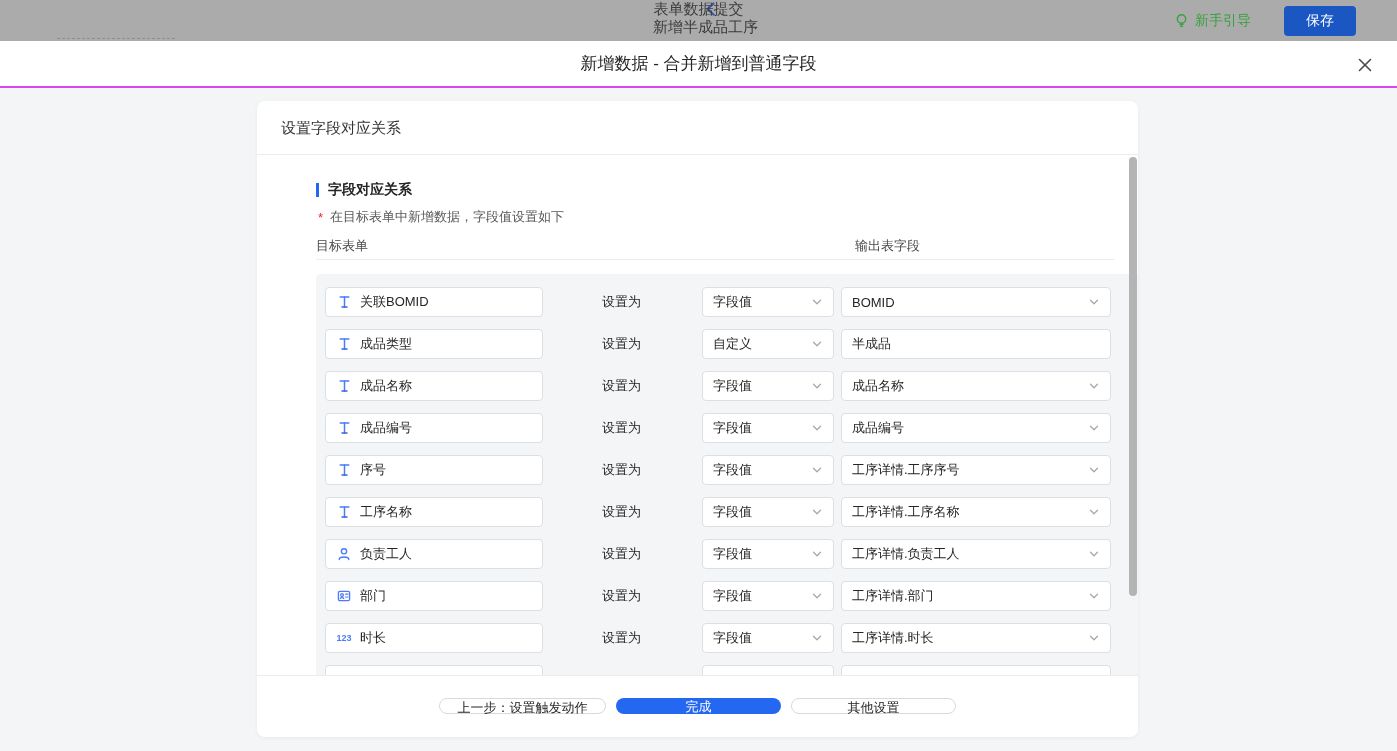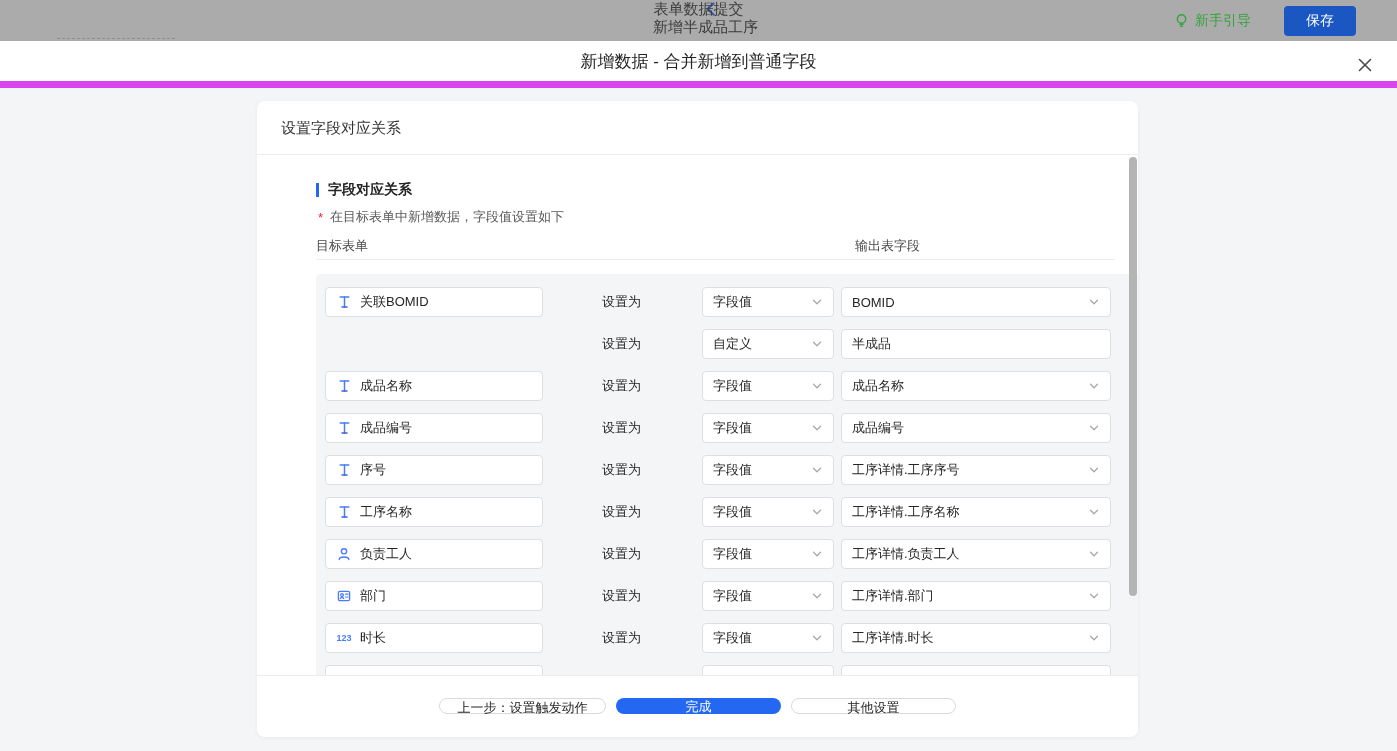--- a/index.html
+++ b/index.html
@@ -11,21 +11,21 @@
   .back-btn { margin-left:24px; width:18px; height:18px; display:flex; align-items:center; justify-content:center; cursor:pointer; }
   .back-title { margin-left:14px; font-size:15px; color:#3a3a3a; }
   .back-underline { position:absolute; left:57px; bottom:2px; width:118px; border-bottom:1px dashed #8f8f8f; }
   .topbar-center { position:absolute; left:0; right:0; text-align:center; font-size:15px; color:#3d3d3d; pointer-events:none; }
   .topbar-right { position:absolute; right:0; top:0; height:100%; display:flex; align-items:center; }
   .guide { display:flex; align-items:center; gap:6px; color:#37a33f; font-size:14px; cursor:pointer; }
   .save-btn { width:72px; height:30px; margin-left:33px; margin-right:41px; background:#1b57c2; color:#fff;
               font-size:14px; border:none; border-radius:4px; font-family:inherit; cursor:pointer; }
 
   
-  .modal-header { position:relative; height:47px; background:#fff; border-bottom:7px solid #d946ef;
+  .modal-header { position:relative; height:47px; background:#fff; border-bottom:2px solid #d946ef;
                   display:flex; align-items:center; justify-content:center;text-align:center; }
   .modal-title { font-size:17px; font-weight:500; color:#262626; }
   .close-btn { position:absolute; right:21px; top:13px; width:22px; height:22px; display:flex;
                align-items:center; justify-content:center; cursor:pointer; }
 
   
   .modal-body { position:relative; height:661px; background:#f4f5f6; }
   .card { position:absolute; left:257px; top:13px; width:881px; height:636px; background:#fff;
           border-radius:8px; overflow:hidden; box-shadow:0 1px 4px rgba(0,0,0,0.05); }
   .card-header { height:54px; line-height:53px; padding-left:24px; font-size:15px; color:#333;
@@ -150,20 +150,30 @@
       <span class="sel-text">BOMID</span>
       <span class="chev">
         <svg width="12" height="12" viewBox="0 0 12 12">
                   <polyline points="2.5,4.2 6,7.8 9.5,4.2" fill="none" stroke="#a9a9a9" stroke-width="1.3" stroke-linecap="round" stroke-linejoin="round"></polyline>
                 </svg>
       </span>
     </div>
   </div>
 
   <div class="rowi">
+    <div class="fbox">
+      <span class="field-icon">
+                <svg width="13" height="14" viewBox="0 0 13 14">
+                  <line x1="2.2" y1="2" x2="10.8" y2="2" stroke="#4a7cfa" stroke-width="1.5" stroke-linecap="round"></line>
+                  <line x1="6.5" y1="2" x2="6.5" y2="12" stroke="#4a7cfa" stroke-width="1.5" stroke-linecap="round"></line>
+                  <line x1="4" y1="12" x2="9" y2="12" stroke="#3b63d9" stroke-width="1.5" stroke-linecap="round"></line>
+                </svg>
+              </span>
+      <span class="field-label">成品类型</span>
+    </div>
     <span class="setas">设置为</span>
     <div class="sel mid">
       <span class="sel-text">自定义</span>
       <span class="chev">
         <svg width="12" height="12" viewBox="0 0 12 12">
                   <polyline points="2.5,4.2 6,7.8 9.5,4.2" fill="none" stroke="#a9a9a9" stroke-width="1.3" stroke-linecap="round" stroke-linejoin="round"></polyline>
                 </svg>
       </span>
     </div>
     <div class="sel rightsel">

